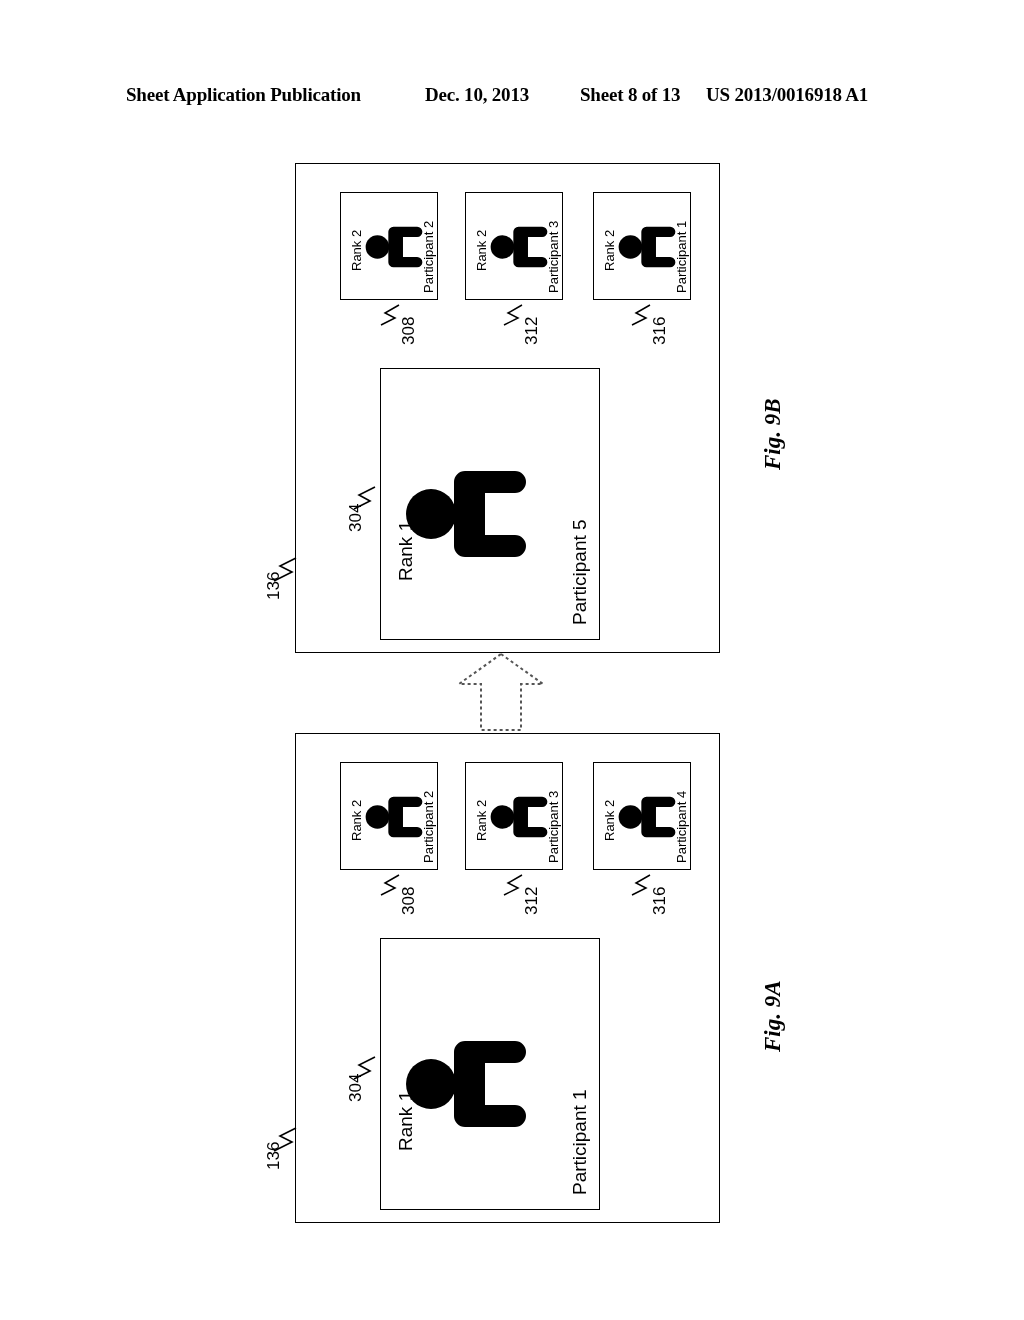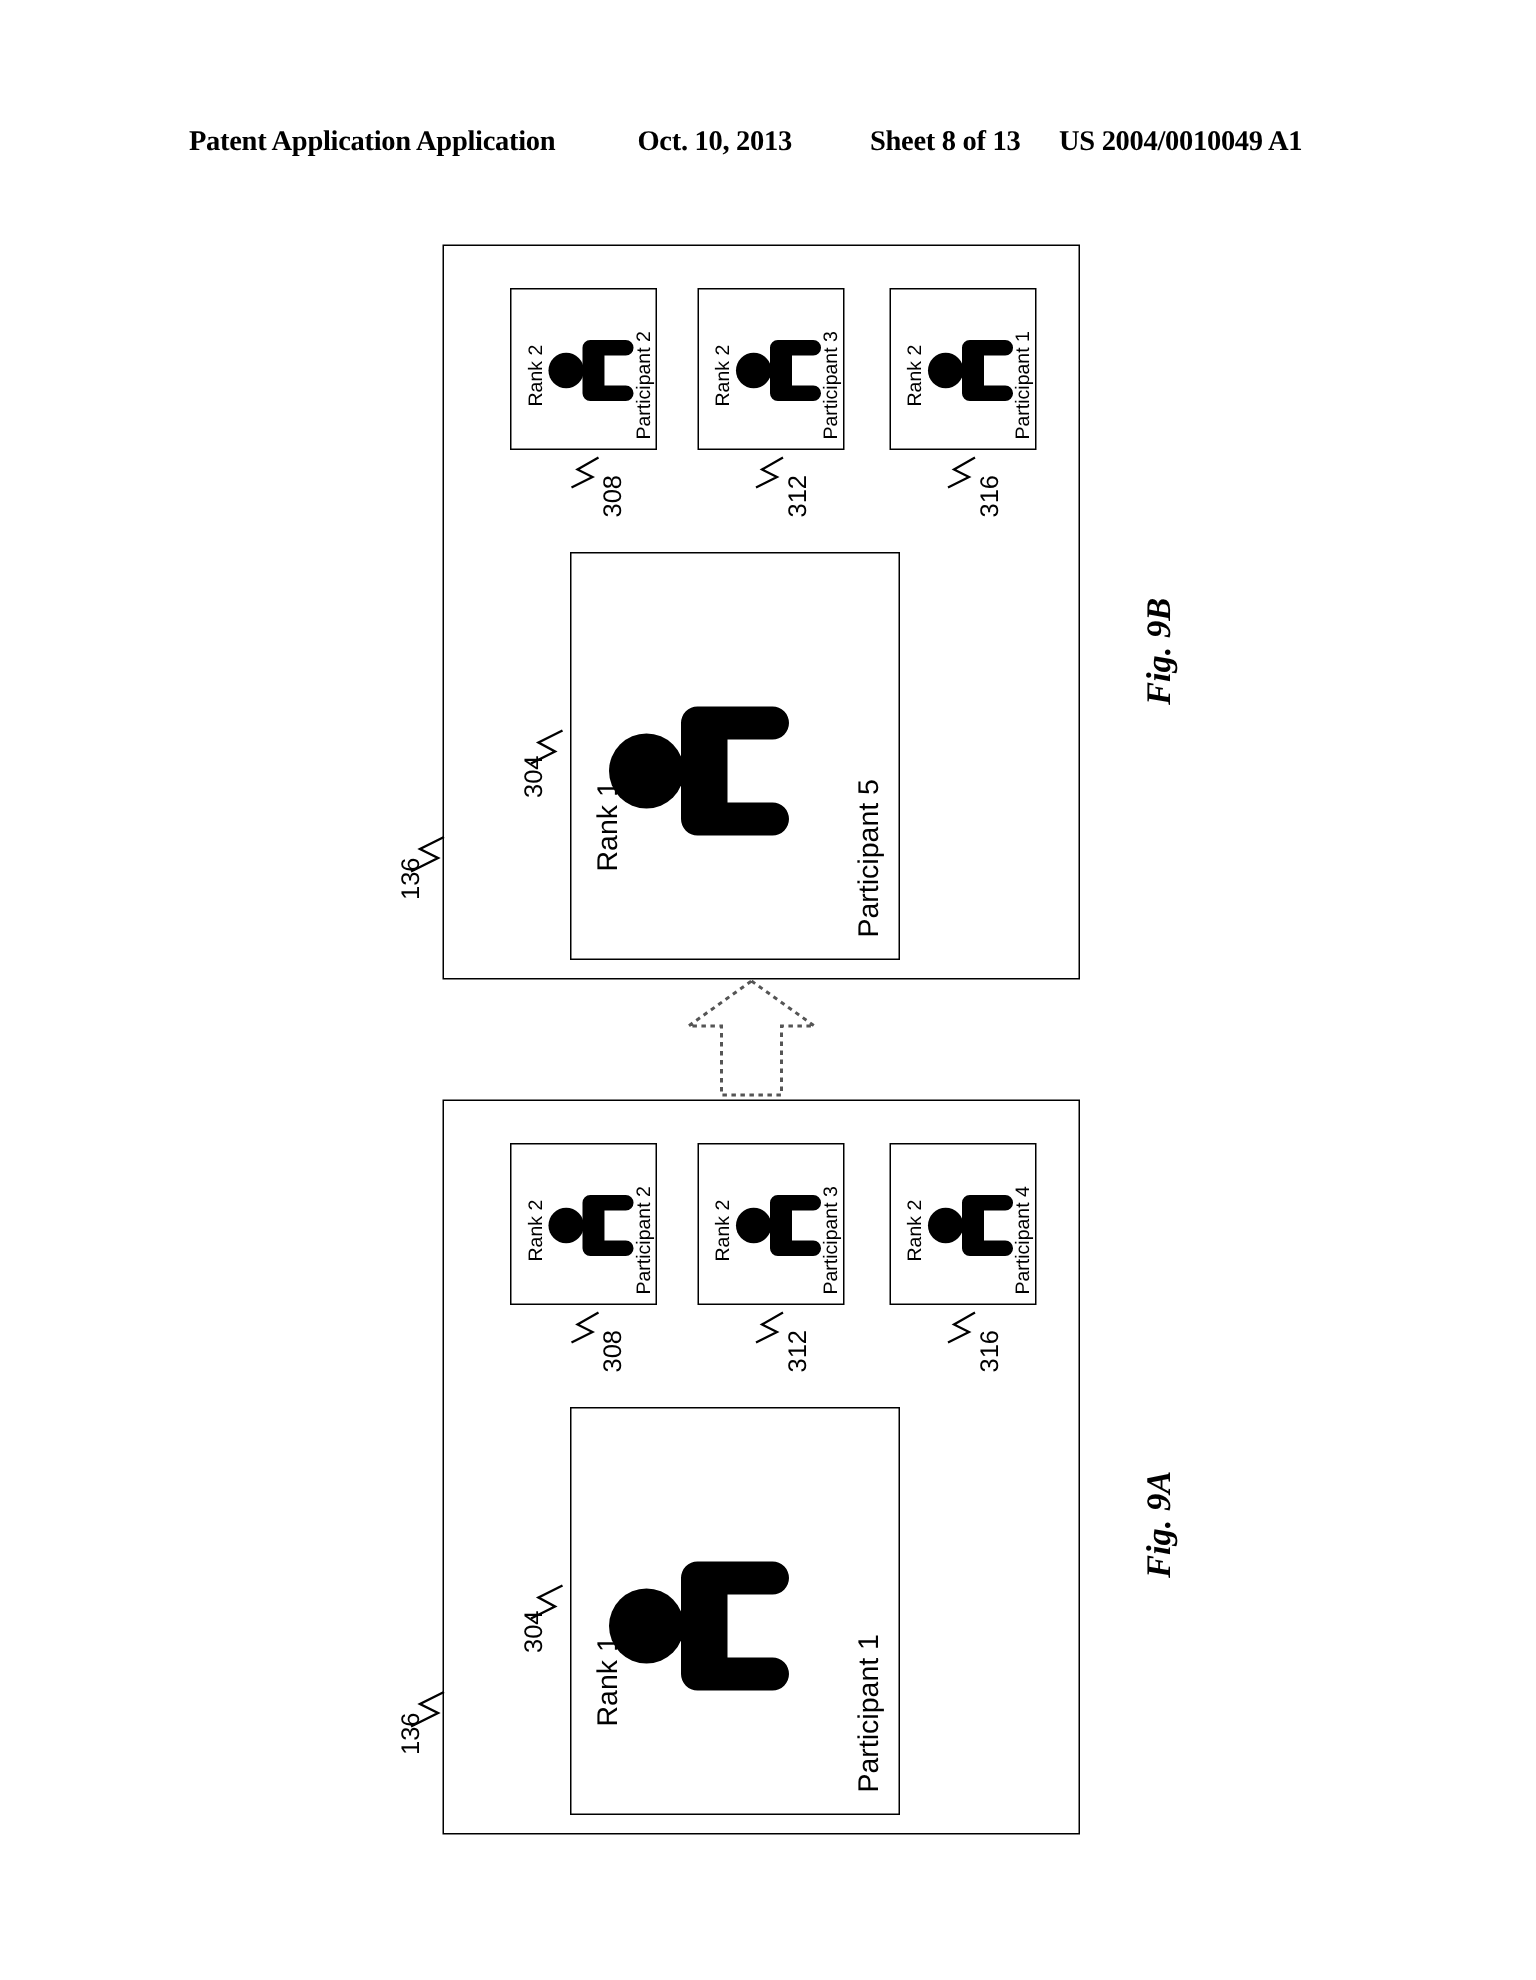--- a/index.html
+++ b/index.html
@@ -116,24 +116,24 @@
     top: 650px;
     width: 92px;
     height: 84px;
   }
   #transition-arrow svg { display: block; }
 </style>
 </head>
 <body>
 
 <div class="patent-header">
-  <span class="ph-pub">Patent Application Application</span>
-  <span class="ph-date">Oct. 10, 2013</span>
+  <span class="ph-pub">Sheet Application Publication</span>
+  <span class="ph-date">Dec. 10, 2013</span>
   <span class="ph-sheet">Sheet 8 of 13</span>
-  <span class="ph-num">US 2004/0010049 A1</span>
+  <span class="ph-num">US 2013/0016918 A1</span>
 </div>
 
 <div class="fig-outer" id="fig9b-box"></div>
 
 <div class="leader" style="left:272px; top:545px;">
   <svg width="40" height="40" viewBox="0 0 40 40">
     <path d="M2 36 L20 27 L8 21 L24 13" fill="none" stroke="#000" stroke-width="1.6"></path>
   </svg>
 </div>
 <div class="refnum" style="left:264px; top:600px;">136</div>

